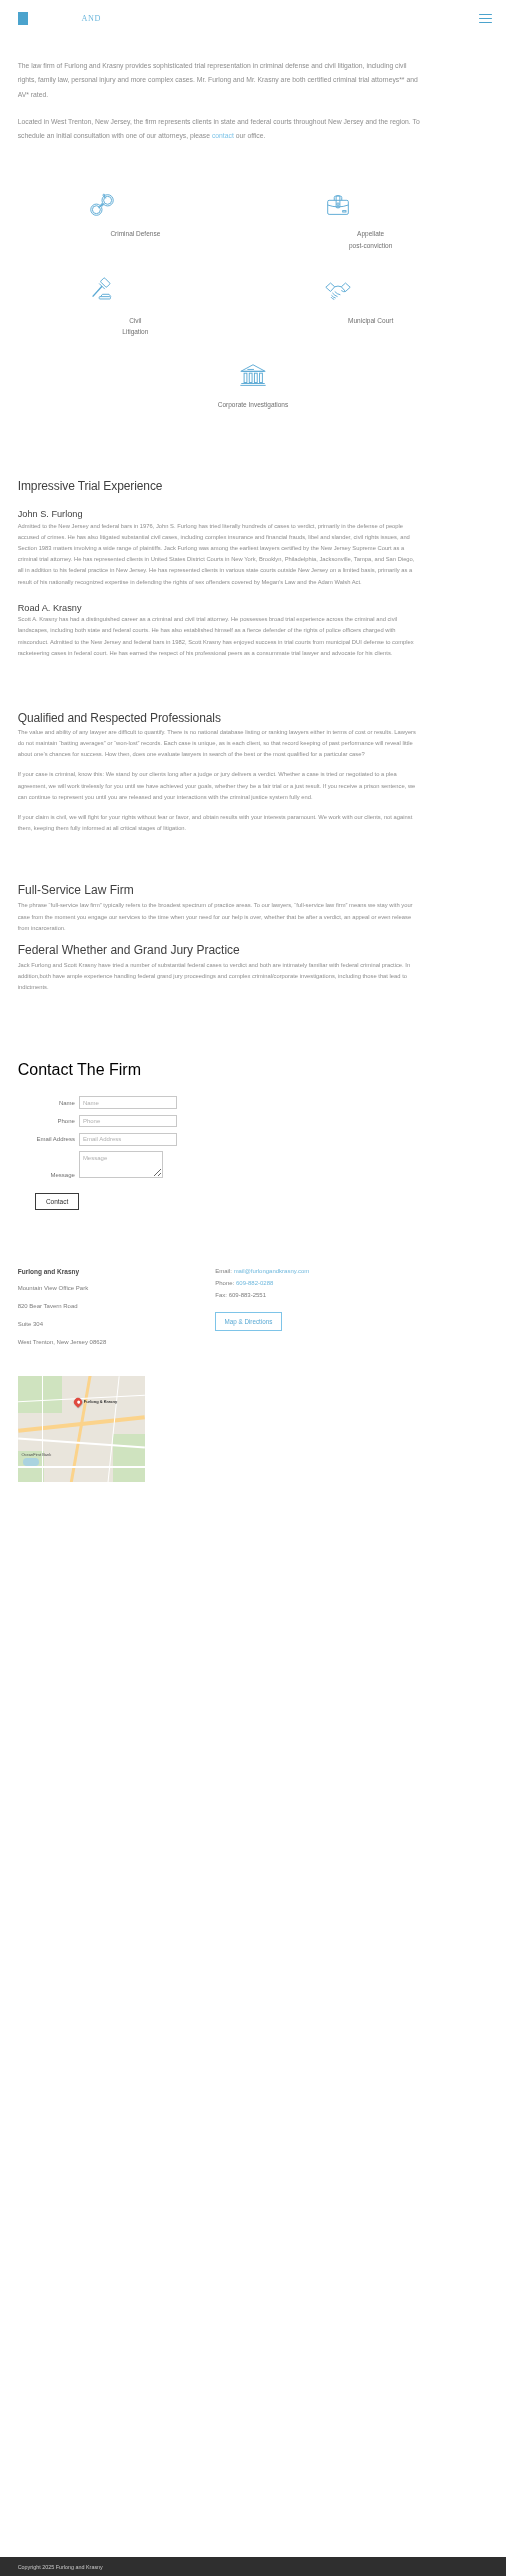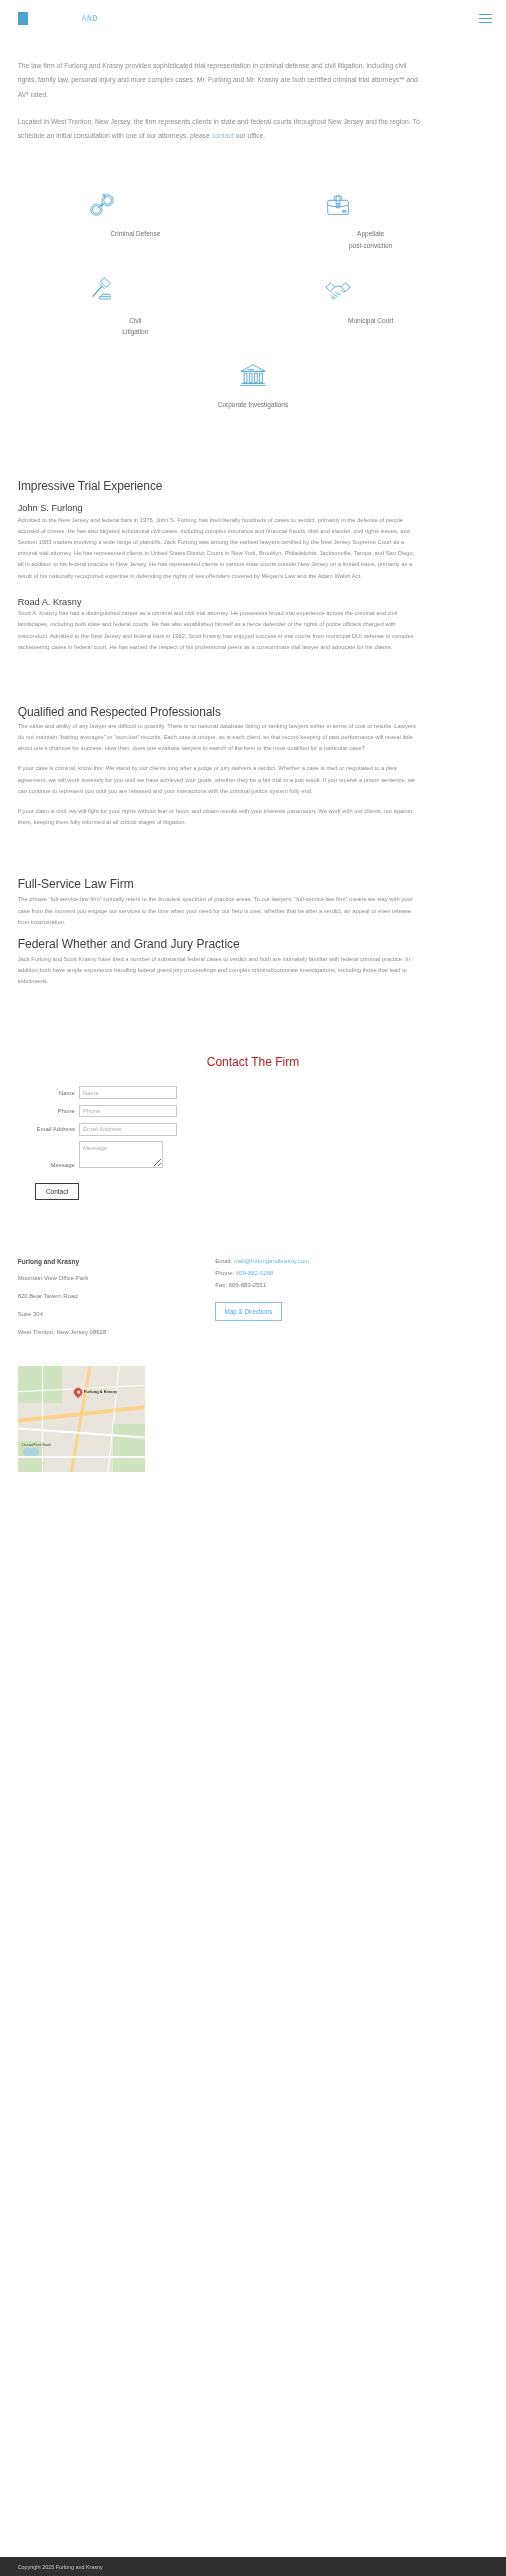--- a/index.html
+++ b/index.html
@@ -25,21 +25,21 @@
   .logo-mark {
     width: 10.8px; height: 13.3px;
     background: #4ba3cd;
     display: block;
   }
   .logo-and {
     color: #6fb8dd;
     font-size: 8.2px;
     letter-spacing: 0.6px;
     margin-left: 53px;
-    font-family: Liberation Mono, monospace;
+    font-family: Liberation Serif, serif;
   }
   .hamburger {
     margin-left: auto;
     width: 12.7px;
     display: flex;
     flex-direction: column;
     gap: 2.5px;
     cursor: pointer;
   }
   .hamburger span {
@@ -130,39 +130,38 @@
     font-size: 5.8px;
     line-height: 1.93;
     color: #8e8e8e;
     max-width: 399px;
     margin-bottom: 8.9px;
     text-align: left;
   }
   .body-copy.last { margin-bottom: 0; }
 
   #trial-experience { margin-top: 61px; }
-  #trial-experience h2.section-heading { margin-bottom: 10px; }
+  #trial-experience h2.section-heading { margin-bottom: 16px; }
   .bio-block { margin-bottom: 14px; }
   .bio-block.second { margin-top: 15px; }
 
   #qualified { margin-top: 52px; }
   #qualified h2.section-heading { margin-bottom: 2px; }
 
   #fullservice { margin-top: 49px; }
   #fullservice h3.sub-heading-lg { margin-bottom: 3.2px; }
   #fullservice .fed-heading { margin-top: 8.9px; }
 
   
   #contact { margin-top: 67px; padding: 0 17.7px; }
   #contact h2.contact-heading {
-    font-size: 12px;
+    font-size: 16px;
     font-weight: 400;
-    color: #b91c1c;
+    color: #000000;
     margin-bottom: 17.7px;
-    text-align: center;
   }
   .form-row {
     display: flex;
     align-items: center;
     margin-bottom: 5.7px;
   }
   .form-row label {
     font-size: 6px;
     color: #707070;
     text-align: right;

